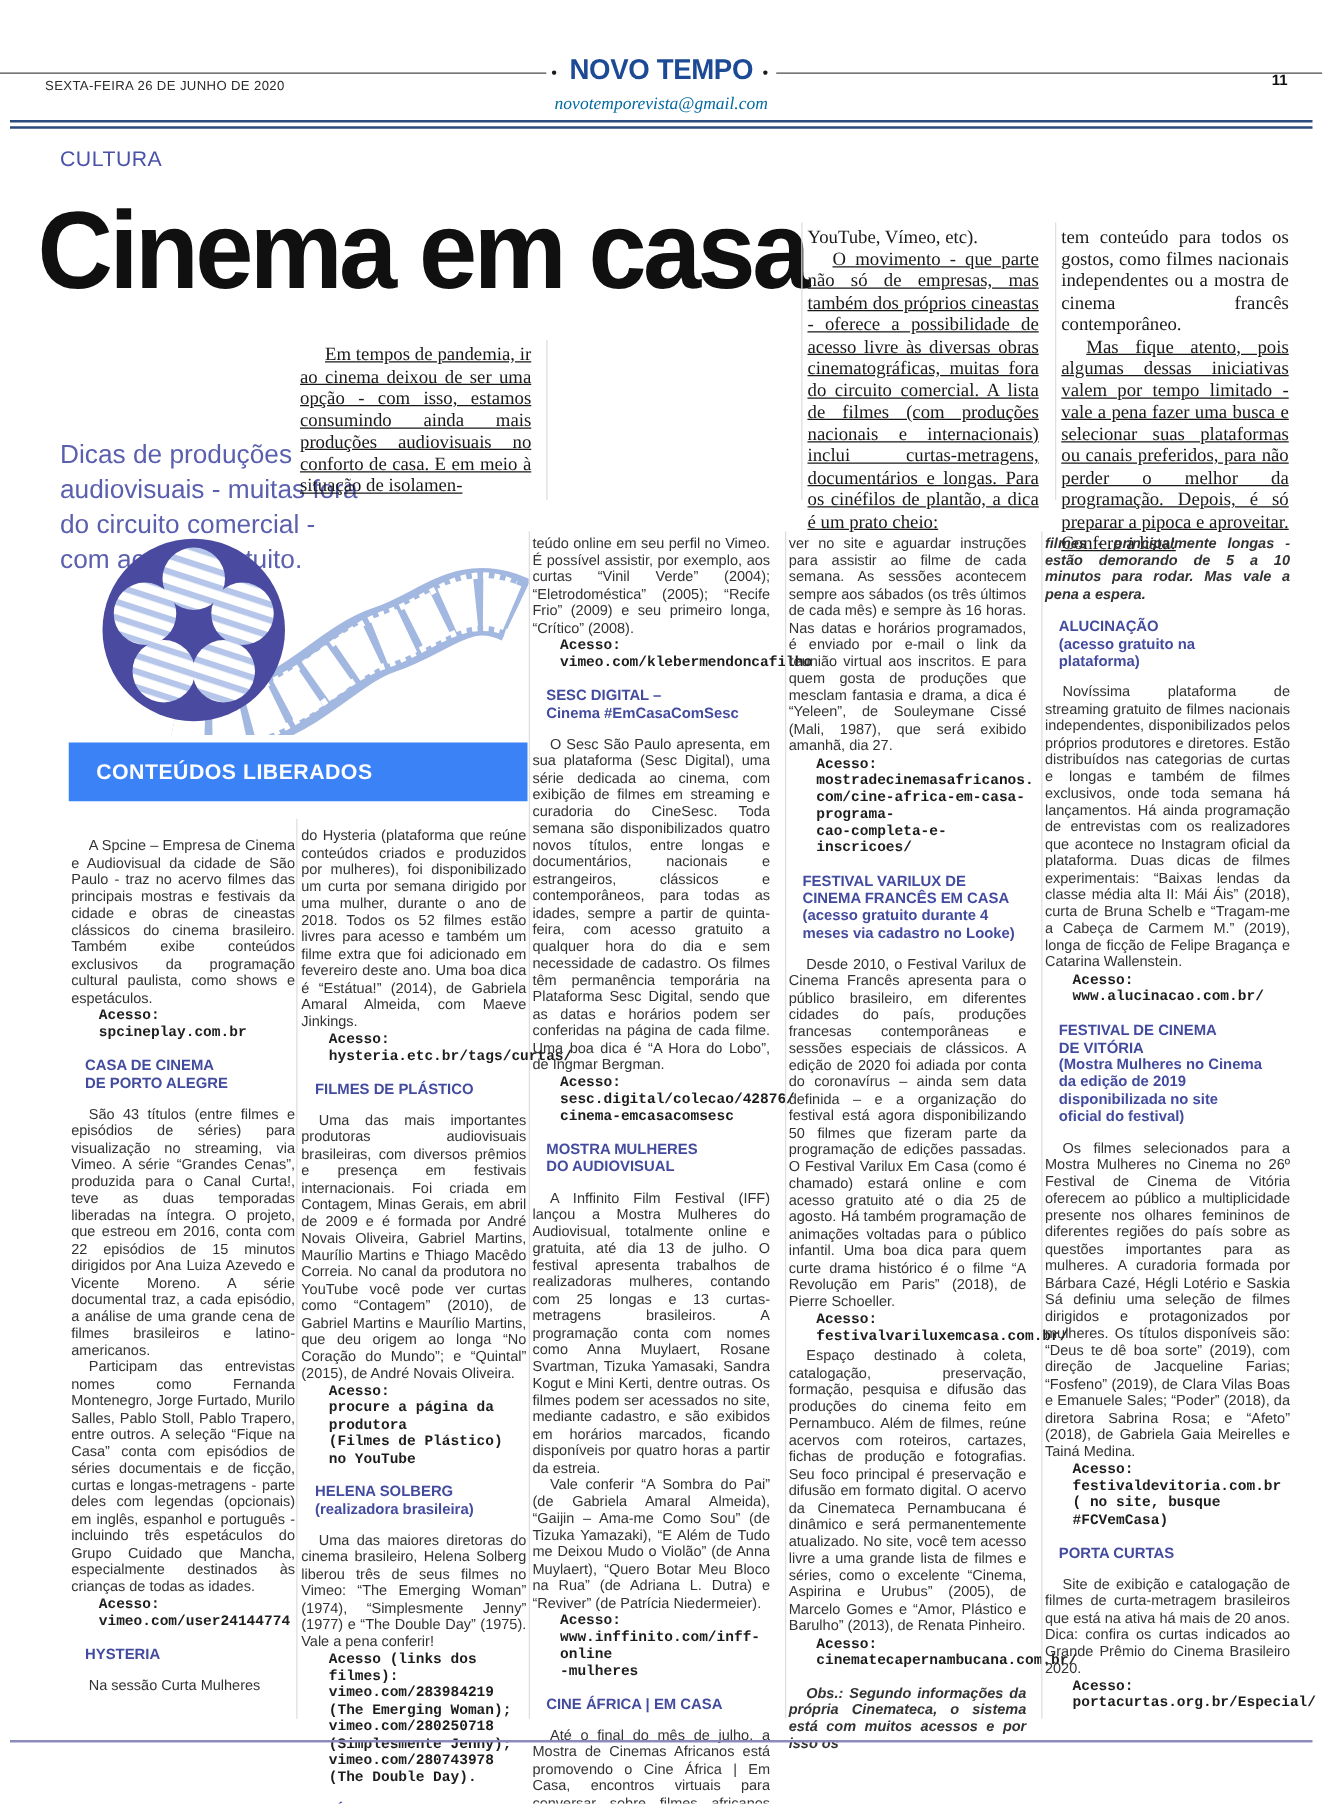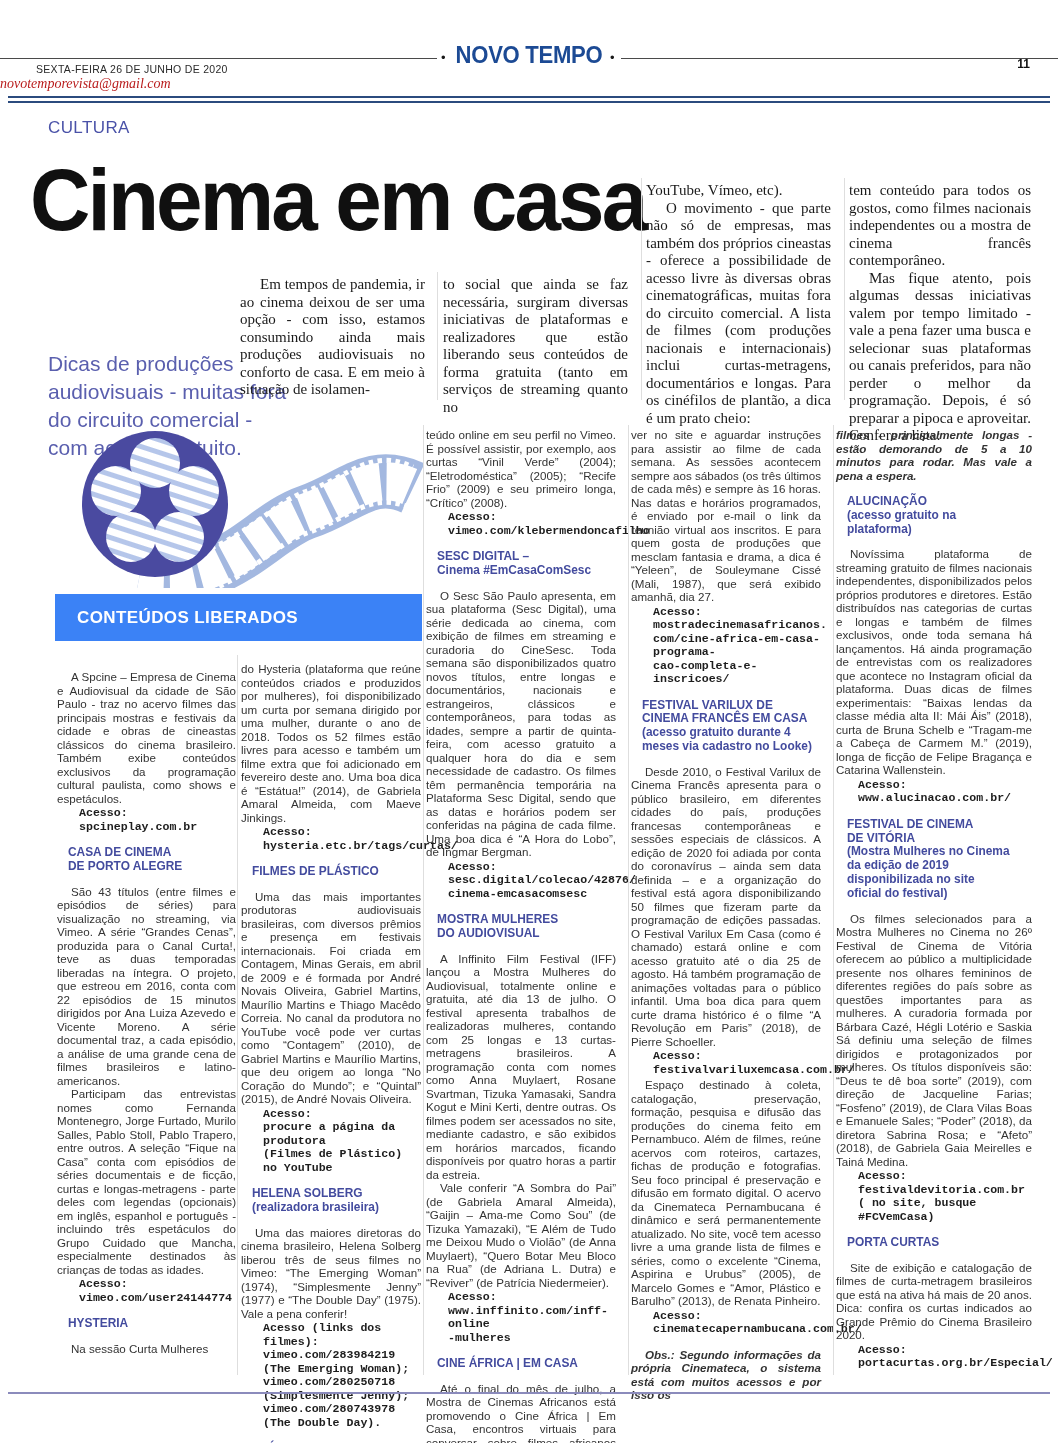--- a/index.html
+++ b/index.html
@@ -7,36 +7,36 @@
         font-family:"Liberation Sans",sans-serif;color:#222;}
   
   .masthead-date{position:absolute;left:36px;top:63px;font-size:10.5px;letter-spacing:.3px;color:#2a2a2a;}
   .hline{position:absolute;top:58px;height:1px;background:#4a4a4a;}
   .hline.left{left:0;width:437px;}
   .hline.right{left:621px;right:0;}
   .hdot{position:absolute;top:50px;font-size:13px;color:#1a1a1a;}
   .hdot.d1{left:441px;} .hdot.d2{left:610px;}
   .masthead-title{position:absolute;left:0;right:0;top:42px;text-align:center;
         font-size:23px;font-weight:bold;color:#1c4a94;letter-spacing:-.3px;transform:scaleX(.96);}
-  .masthead-email{position:absolute;left:0;right:0;top:76px;text-align:left;
-        font-family:"Liberation Serif",serif;font-style:italic;font-size:14px;color:#b91c1c;}
+  .masthead-email{position:absolute;left:0;right:0;top:76px;text-align:center;
+        font-family:"Liberation Serif",serif;font-style:italic;font-size:14px;color:#0369a1;}
   .page-number{position:absolute;right:28px;top:57px;font-size:12px;font-weight:bold;color:#111;}
   .double-rule{position:absolute;left:8px;right:8px;top:96px;height:3px;
         border-top:2px solid #2b4b7e;border-bottom:2px solid #2b4b7e;}
   
   .section-label{position:absolute;left:48px;top:118px;font-size:17px;color:#4a52a8;letter-spacing:.4px;}
   .headline{position:absolute;left:30px;top:156px;font-size:88px;font-weight:bold;color:#101010;
         letter-spacing:-3px;line-height:1;transform:scaleX(.95);transform-origin:left top;white-space:nowrap;}
   .deck{position:absolute;left:48px;top:350px;width:320px;font-size:21px;line-height:28px;
         color:#5a5fae;white-space:pre-line;}
   
   .icol{position:absolute;font-family:"Liberation Serif",serif;font-size:15px;line-height:17.5px;
         color:#1a1a1a;text-align:justify;}
   .icol .blk{margin:0;}
-  .icol .blk.p{text-indent:20px;}
+  .icol .blk.p{text-indent:20px;text-decoration:underline;}
   
   .col{position:absolute;font-size:11.6px;line-height:13.5px;color:#333;text-align:justify;}
   .col .blk{margin:0;}
   .col .blk.h{font-size:11.9px;line-height:13.8px;color:#434b9e;font-weight:bold;
         white-space:pre-line;padding-left:11px;margin:13px 0 11px;text-align:left;}
   .col .blk.h:first-child{margin-top:0;}
   .col .blk.p{text-indent:14px;}
   .col .blk.access{font-weight:bold;white-space:pre-line;padding-left:22px;margin:1px 0 2px;
         text-align:left;color:#1d1d1d;font-family:Liberation Mono, monospace;}
   .col .blk.note{font-weight:bold;font-style:italic;text-indent:14px;margin-top:12px;}
@@ -67,23 +67,20 @@
 
   <div class="section-label">CULTURA</div>
   <div class="headline">Cinema em casa</div>
   <div class="deck">Dicas de produções
 audiovisuais - muitas fora
 do circuito comercial -
 com acesso gratuito.</div>
 
   <div class="icol" style="left:240px;top:276px;width:185px;">
       <div class="blk p">Em tempos de pandemia, ir ao cinema deixou de ser uma opção - com isso, estamos consumindo ainda mais produções audiovisuais no conforto de casa. E em meio à situação de isolamen-</div>
-    </div>
-  <div class="icol" style="left:443px;top:276px;width:185px;">
-      <div class="blk cont">to social que ainda se faz necessária, surgiram diversas iniciativas de plataformas e realizadores que estão liberando seus conteúdos de forma gratuita (tanto em serviços de streaming quanto no</div>
     </div>
   <div class="icol" style="left:646px;top:182px;width:185px;">
       <div class="blk cont">YouTube, Vímeo, etc).</div>
       <div class="blk p">O movimento - que parte não só de empresas, mas também dos próprios cineastas - oferece a possibilidade de acesso livre às diversas obras cinematográficas, muitas fora do circuito comercial. A lista de filmes (com produções nacionais e internacionais) inclui curtas-metragens, documentários e longas. Para os cinéfilos de plantão, a dica é um prato cheio:</div>
     </div>
   <div class="icol" style="left:849px;top:182px;width:182px;">
       <div class="blk cont">tem conteúdo para todos os gostos, como filmes nacionais independentes ou a mostra de cinema francês contemporâneo.</div>
       <div class="blk p">Mas fique atento, pois algumas dessas iniciativas valem por tempo limitado - vale a pena fazer uma busca e selecionar suas plataformas ou canais preferidos, para não perder o melhor da programação. Depois, é só preparar a pipoca e aproveitar. Confere a lista:</div>
     </div>
 

